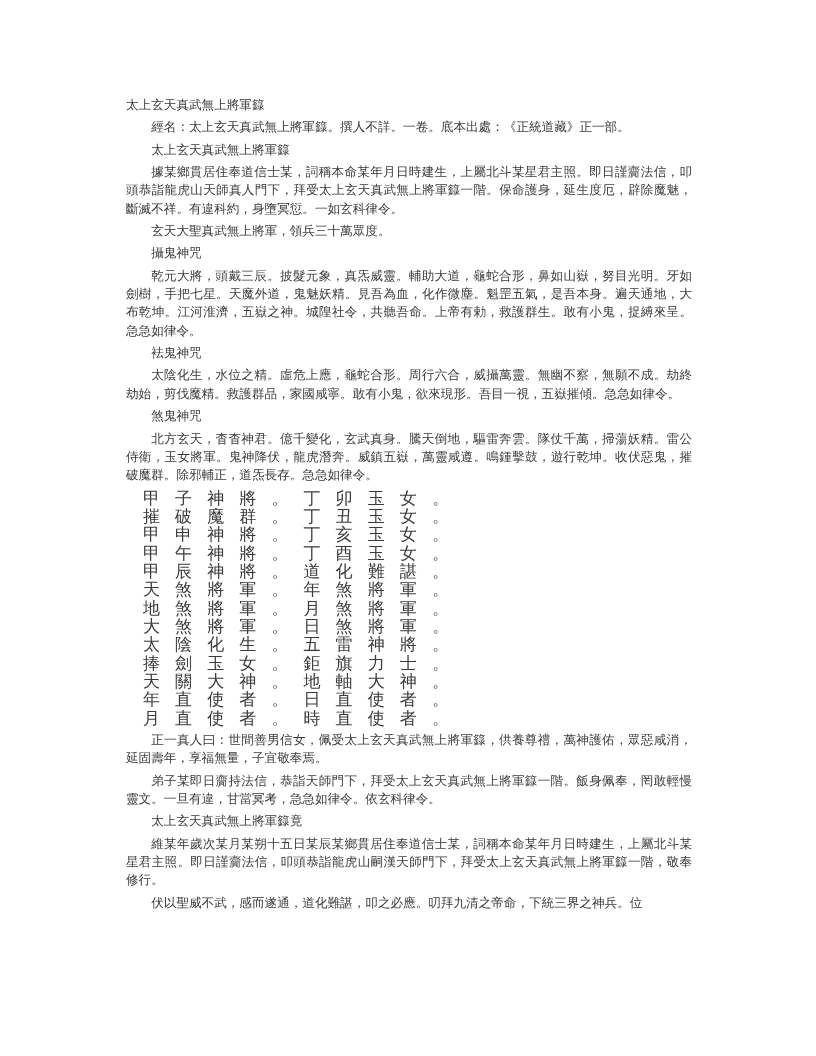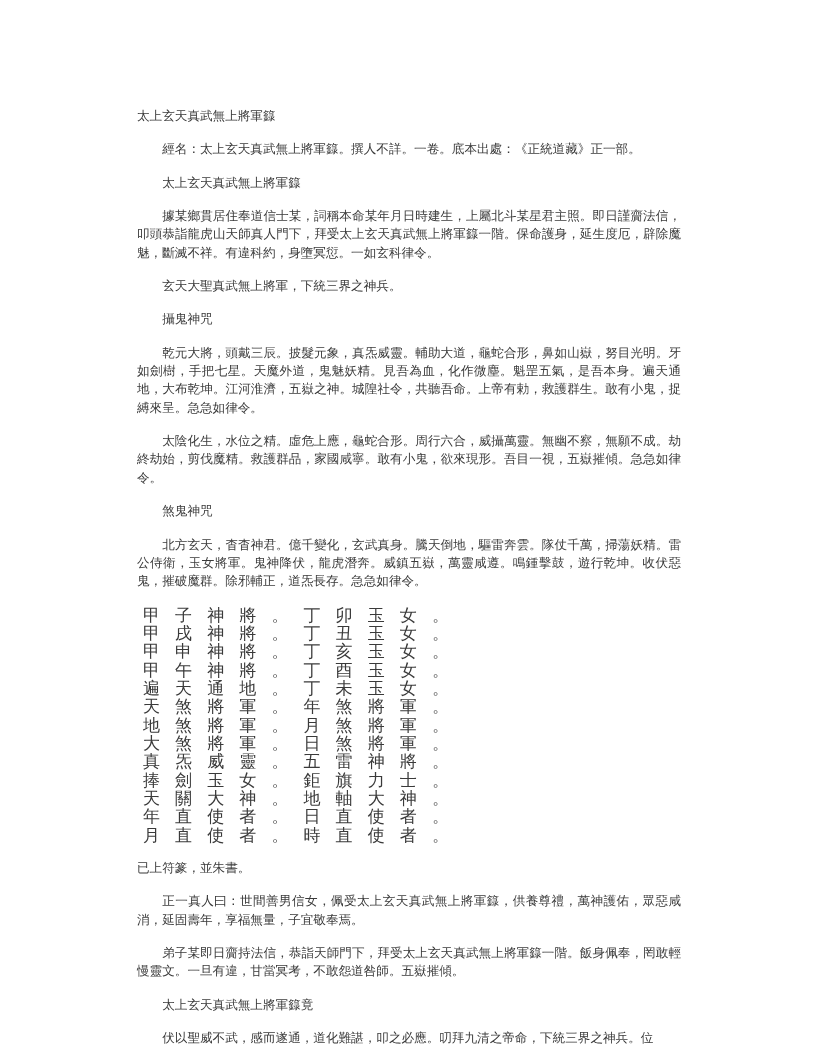--- a/index.html
+++ b/index.html
@@ -27,21 +27,21 @@
     top: 92px;
     width: 574px;
   }
   
   .line {
     font-size: 12.6px;
     line-height: 18.35px;
     text-align: justify;
     text-justify: inter-character;
     letter-spacing: 0;
-    margin: 15px;
+    margin: 4px;
     color: #3a3a3a;
     white-space: normal;
   }
   .flush {
     text-indent: 0;
   }
   .indent {
     text-indent: 25.2px;
   }
   
@@ -59,44 +59,45 @@
 </head>
 <body style="background-color: rgb(255, 255, 255);">
 
 <div class="page">
   <div class="content">
 
     <p class="line flush">太上玄天真武無上將軍籙</p>
     <p class="line indent">經名：太上玄天真武無上將軍籙。撰人不詳。一卷。底本出處：《正統道藏》正一部。</p>
     <p class="line indent">太上玄天真武無上將軍籙</p>
     <p class="line indent">據某鄉貫居住奉道信士某，詞稱本命某年月日時建生，上屬北斗某星君主照。即日謹齎法信，叩頭恭詣龍虎山天師真人門下，拜受太上玄天真武無上將軍籙一階。保命護身，延生度厄，辟除魔魅，斷滅不祥。有違科約，身墮冥愆。一如玄科律令。</p>
-    <p class="line indent">玄天大聖真武無上將軍，下統三界之神兵。</p>
+    <p class="line indent">玄天大聖真武無上將軍，領兵三十萬眾度。</p>
 
     <p class="line indent">攝鬼神咒</p>
     <p class="line indent">乾元大將，頭戴三辰。披髮元象，真炁威靈。輔助大道，龜蛇合形，鼻如山嶽，努目光明。牙如劍樹，手把七星。天魔外道，鬼魅妖精。見吾為血，化作微塵。魁罡五氣，是吾本身。遍天通地，大布乾坤。江河淮濟，五嶽之神。城隍社令，共聽吾命。上帝有勅，救護群生。敢有小鬼，捉縛來呈。急急如律令。</p>
 
+    <p class="line indent">袪鬼神咒</p>
     <p class="line indent">太陰化生，水位之精。虛危上應，龜蛇合形。周行六合，威攝萬靈。無幽不察，無願不成。劫終劫始，剪伐魔精。救護群品，家國咸寧。敢有小鬼，欲來現形。吾目一視，五嶽摧傾。急急如律令。</p>
 
     <p class="line indent">煞鬼神咒</p>
     <p class="line indent">北方玄天，杳杳神君。億千變化，玄武真身。騰天倒地，驅雷奔雲。隊仗千萬，掃蕩妖精。雷公侍衛，玉女將軍。鬼神降伏，龍虎潛奔。威鎮五嶽，萬靈咸遵。鳴鍾擊鼓，遊行乾坤。收伏惡鬼，摧破魔群。除邪輔正，道炁長存。急急如律令。</p>
 
     <p class="roster">甲子神將。丁卯玉女。</p>
-    <p class="roster">甲戌神將。丁丑玉女。</p>
+    <p class="roster">摧破魔群。丁丑玉女。</p>
     <p class="roster">甲申神將。丁亥玉女。</p>
     <p class="roster">甲午神將。丁酉玉女。</p>
-    <p class="roster">遍天通地。丁未玉女。</p>
+    <p class="roster">甲辰神將。道化難諶。</p>
     <p class="roster">天煞將軍。年煞將軍。</p>
     <p class="roster">地煞將軍。月煞將軍。</p>
     <p class="roster">大煞將軍。日煞將軍。</p>
-    <p class="roster">真炁威靈。五雷神將。</p>
+    <p class="roster">太陰化生。五雷神將。</p>
     <p class="roster">捧劍玉女。鉅旗力士。</p>
     <p class="roster">天關大神。地軸大神。</p>
     <p class="roster">年直使者。日直使者。</p>
     <p class="roster">月直使者。時直使者。</p>
 
-    <p class="line flush">已上符篆，並朱書。</p>
     <p class="line indent">正一真人曰：世間善男信女，佩受太上玄天真武無上將軍籙，供養尊禮，萬神護佑，眾惡咸消，延固壽年，享福無量，子宜敬奉焉。</p>
-    <p class="line indent">弟子某即日齎持法信，恭詣天師門下，拜受太上玄天真武無上將軍籙一階。飯身佩奉，罔敢輕慢靈文。一旦有違，甘當冥考，不敢怨道咎師。五嶽摧傾。</p>
+    <p class="line indent">弟子某即日齎持法信，恭詣天師門下，拜受太上玄天真武無上將軍籙一階。飯身佩奉，罔敢輕慢靈文。一旦有違，甘當冥考，急急如律令。依玄科律令。</p>
     <p class="line indent">太上玄天真武無上將軍籙竟</p>
+    <p class="line indent">維某年歲次某月某朔十五日某辰某鄉貫居住奉道信士某，詞稱本命某年月日時建生，上屬北斗某星君主照。即日謹齎法信，叩頭恭詣龍虎山嗣漢天師門下，拜受太上玄天真武無上將軍籙一階，敬奉修行。</p>
     <p class="line indent">伏以聖威不武，感而遂通，道化難諶，叩之必應。叨拜九清之帝命，下統三界之神兵。位</p>
 
   </div>
 </div>
 
 </body></html>

